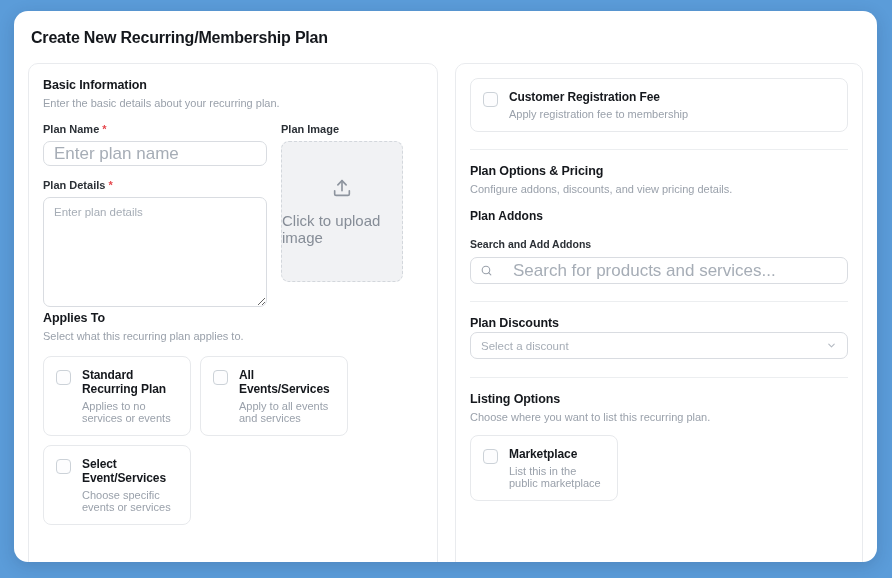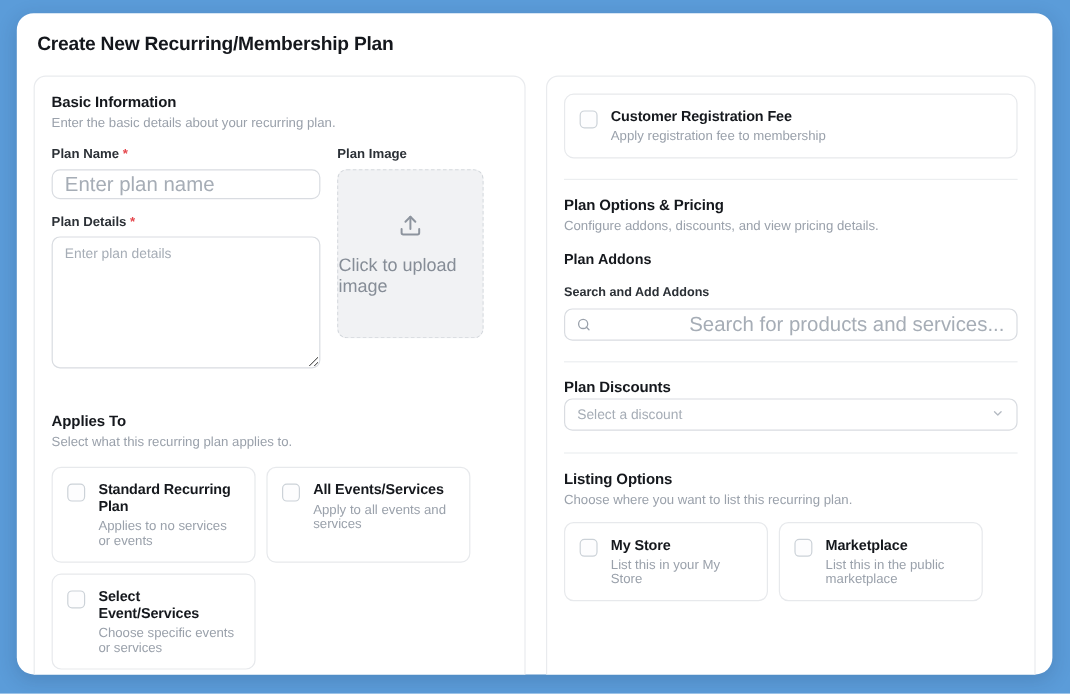--- a/index.html
+++ b/index.html
@@ -55,39 +55,39 @@
   .image-col { width:142px; flex:none; }
   .upload-box {
     width:122px; height:141px; border:1.5px dashed #d3d7dc; border-radius:8px;
     background:#f1f2f4; display:flex; flex-direction:column;
     align-items:center; justify-content:center; cursor:pointer;
   }
   .upload-box .txt { font-size:15px; color:#868d97; margin-top:9px; }
 
   .opt-grid { display:flex; flex-wrap:wrap; gap:9px; margin-top:14px; }
   .opt-card {
-    width:170px; border:1px solid #e7e9ec; border-radius:8px;
+    width:148px; border:1px solid #e7e9ec; border-radius:8px;
     padding:11px 12px; display:flex; gap:11px; background:#fff; cursor:pointer;
   }
   .opt-card.full { width:100%; }
   .checkbox {
     width:15px; height:15px; flex:none; margin-top:2px;
     border:1.5px solid #ccd2d8; border-radius:4px; background:#fdfdfe;
   }
   .opt-title { font-size:12px; font-weight:700; color:#15181d; letter-spacing:-.1px; }
   .opt-sub   { font-size:11px; color:#9aa1ab; margin-top:4px; }
   .divider { border:none; border-top:1px solid #eceef0; margin:17px 0 14px 0; }
 
   .mt14 { margin-top:14px; }
-  .mt32 { margin-top:32px; }
+  .mt32 { }
   label.small-fld { display:block; font-size:10.5px; font-weight:700; color:#2b3036; margin-top:15px; margin-bottom:7px; }
 
   .search-wrap { position:relative; }
   .search-wrap svg { position:absolute; left:10px; top:7px; }
-  .search-wrap input { padding-left:24px; height:27px;text-align:right; }
+  .search-wrap input { padding-left:42px; height:27px; }
 
   .select {
     height:27px; border:1px solid #d9dce1; border-radius:7px;
     display:flex; align-items:center; justify-content:space-between;
     padding:0 10px; margin-top:2px; cursor:pointer;
   }
   .select .ph { font-size:11.5px; color:#a6adb6; }
 </style>
 </head>
 <body>
@@ -194,27 +194,20 @@
 
       <hr class="divider" style="margin-top:18px">
 
       <h2 class="sec">Listing Options</h2>
       <p class="sub">Choose where you want to list this recurring plan.</p>
 
       <div class="opt-grid" style="margin-top:12px">
         <div class="opt-card">
           <span class="checkbox"></span>
           <span>
-            <div class="opt-title">My Store</div>
-            <div class="opt-sub">List this in your My Store</div>
-          </span>
-        </div>
-        <div class="opt-card">
-          <span class="checkbox"></span>
-          <span>
             <div class="opt-title">Marketplace</div>
             <div class="opt-sub">List this in the public marketplace</div>
           </span>
         </div>
       </div>
 
     </section>
   </div>
 </div>
 

